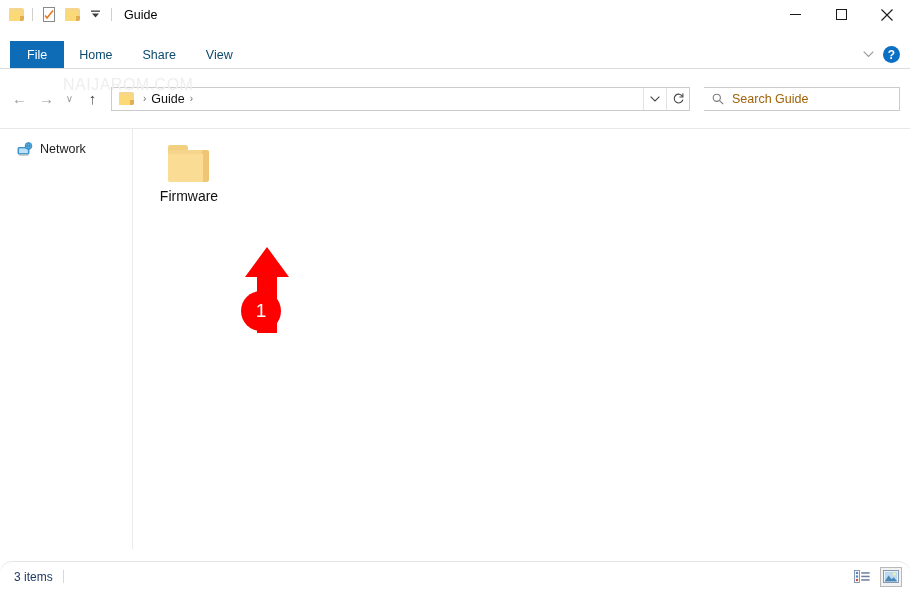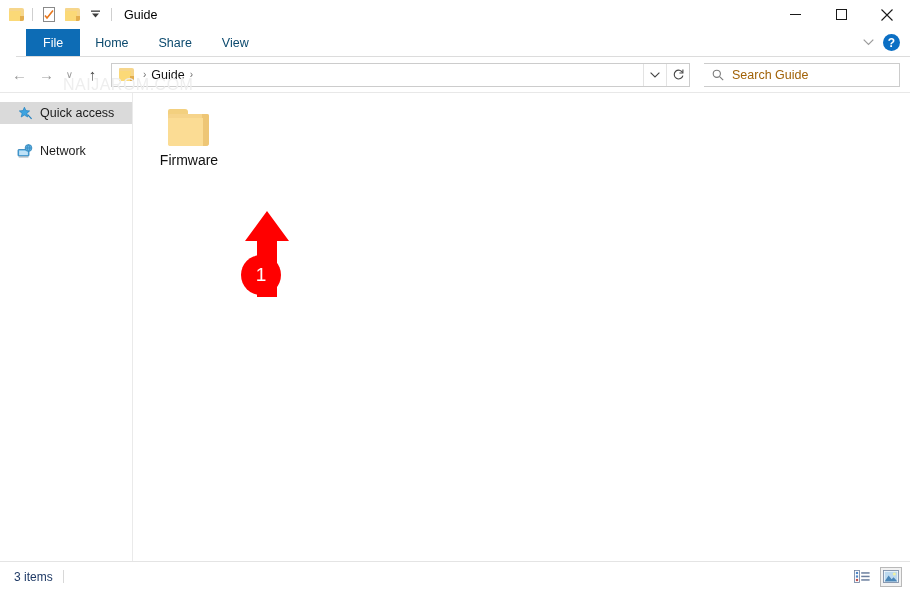--- a/index.html
+++ b/index.html
@@ -17,20 +17,21 @@
     position: relative;
     -webkit-font-smoothing: antialiased;
   }
 
   .window {
     position: absolute;
     inset: 0;
     background: #ffffff;
     display: flex;
     flex-direction: column;
+    gap: 12px;
   }
 
   
   .titlebar {
     height: 29px;
     background: #ffffff;
     display: flex;
     align-items: center;
     flex: 0 0 auto;
     position: relative;
@@ -105,21 +106,20 @@
 
   
   .ribbon {
     height: 27px;
     flex: 0 0 auto;
     display: flex;
     align-items: stretch;
     border-bottom: 1px solid #dcdcdc;
     position: relative;
     background: #ffffff;
-    margin-left: 16px;
   }
   .tab {
     display: flex;
     align-items: center;
     justify-content: center;
     padding: 0 15px;
     font-size: 12.5px;
     color: #0c4a6e;
     height: 100%;
     box-sizing: border-box;
@@ -363,20 +363,21 @@
   
   .statusbar {
     height: 30px;
     flex: 0 0 auto;
     border-top: 1px solid #e4e4e4;
     display: flex;
     align-items: center;
     padding: 0 8px 0 14px;
     box-sizing: border-box;
     background: #ffffff;
+    border-radius: 12px;
   }
   .status-text {
     font-size: 12px;
     color: #1f3a66;
   }
   .status-sep {
     width: 1px;
     height: 13px;
     background: #d8d8d8;
     margin-left: 10px;
@@ -521,29 +522,20 @@
         <circle cx="4.8" cy="4.8" r="3.6" fill="none" stroke="#7a7a7a" stroke-width="1.1"></circle>
         <path d="M7.6 7.6 L11.2 11.2" stroke="#7a7a7a" stroke-width="1.1"></path>
       </svg>
       <span class="search-ph">Search Guide</span>
     </div>
   </div>
 
   <div class="body-row">
 
     <div class="navpane">
-      <div class="nav-item selected">
-        <span class="nav-icon">
-          <svg width="16" height="15" viewBox="0 0 16 15">
-            <path d="M7.4 1.2 L8.9 4.6 L12.6 4.9 L9.8 7.4 L10.7 11 L7.4 9.1 L4.2 11 L5.1 7.4 L2.3 4.9 L6 4.6 Z" fill="#3da3e0" stroke="#1f7fbf" stroke-width="0.7"></path>
-            <path d="M10.6 8.6 L14.6 12.8" stroke="#1f7fbf" stroke-width="1.2"></path>
-          </svg>
-        </span>
-        <span>Quick access</span>
-      </div>
       <div class="nav-item">
         <span class="nav-icon">
           <svg width="16" height="15" viewBox="0 0 16 15">
             <rect x="1" y="5.5" width="11" height="6.5" rx="0.8" fill="#49a6dd" stroke="#2e7fb5" stroke-width="0.8"></rect>
             <rect x="2.1" y="6.5" width="8.8" height="4.6" fill="#bfe2f7"></rect>
             <rect x="1.6" y="12.4" width="10" height="1.1" rx="0.4" fill="#9aa7b2"></rect>
             <circle cx="11.5" cy="4" r="3.4" fill="#5fb3e5" stroke="#2e7fb5" stroke-width="0.7"></circle>
             <path d="M8.1 4 H14.9 M11.5 0.6 C9.7 2.3 9.7 5.7 11.5 7.4 C13.3 5.7 13.3 2.3 11.5 0.6" stroke="#2e7fb5" stroke-width="0.6" fill="none"></path>
           </svg>
         </span>

